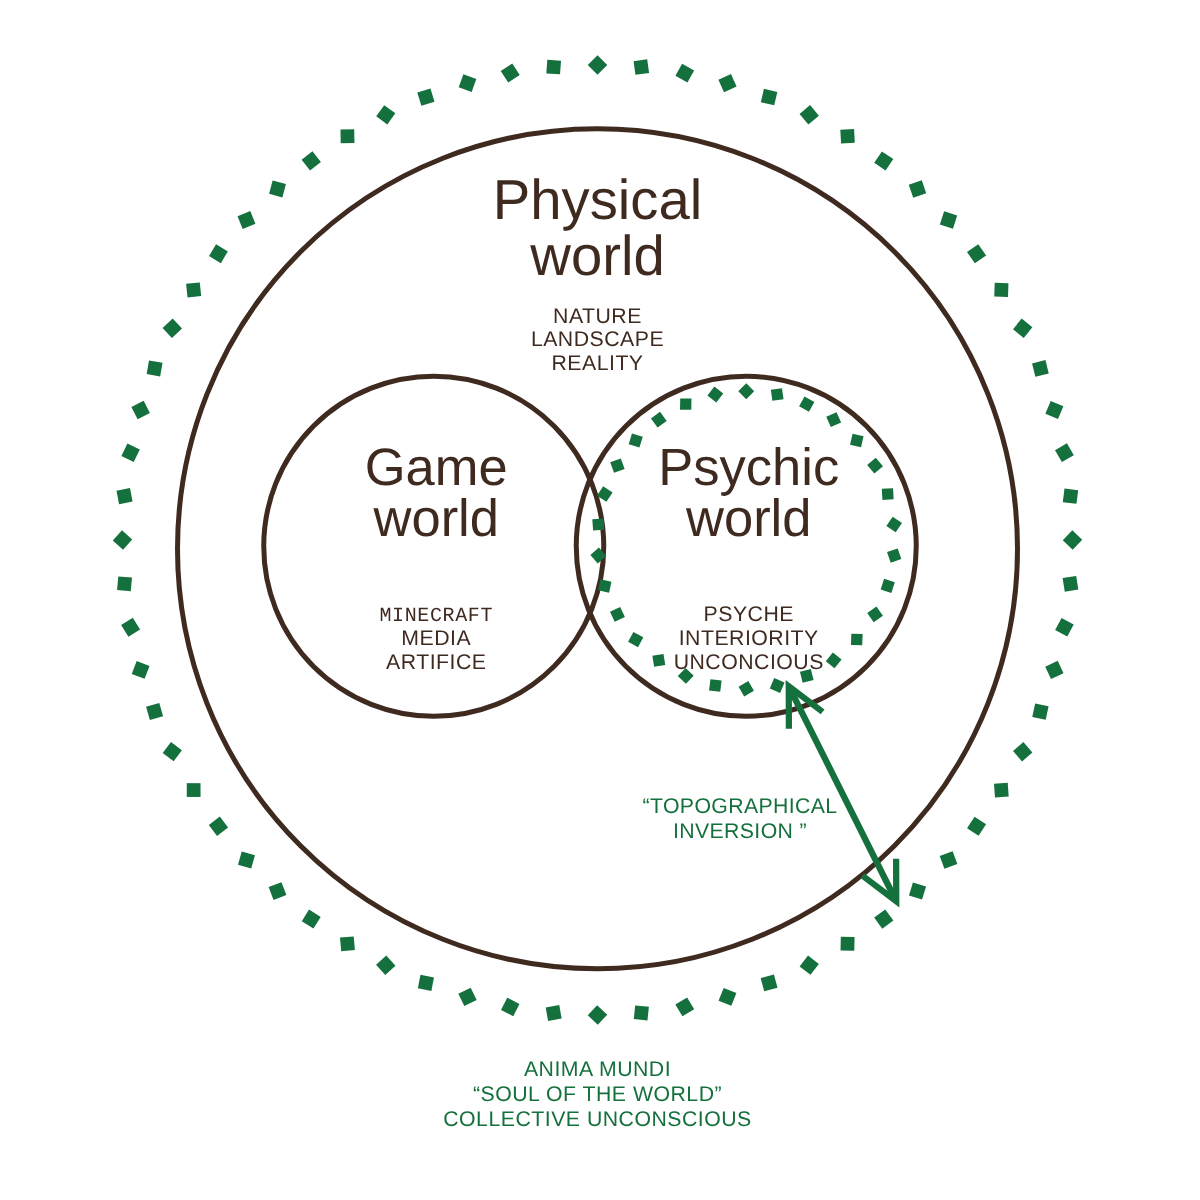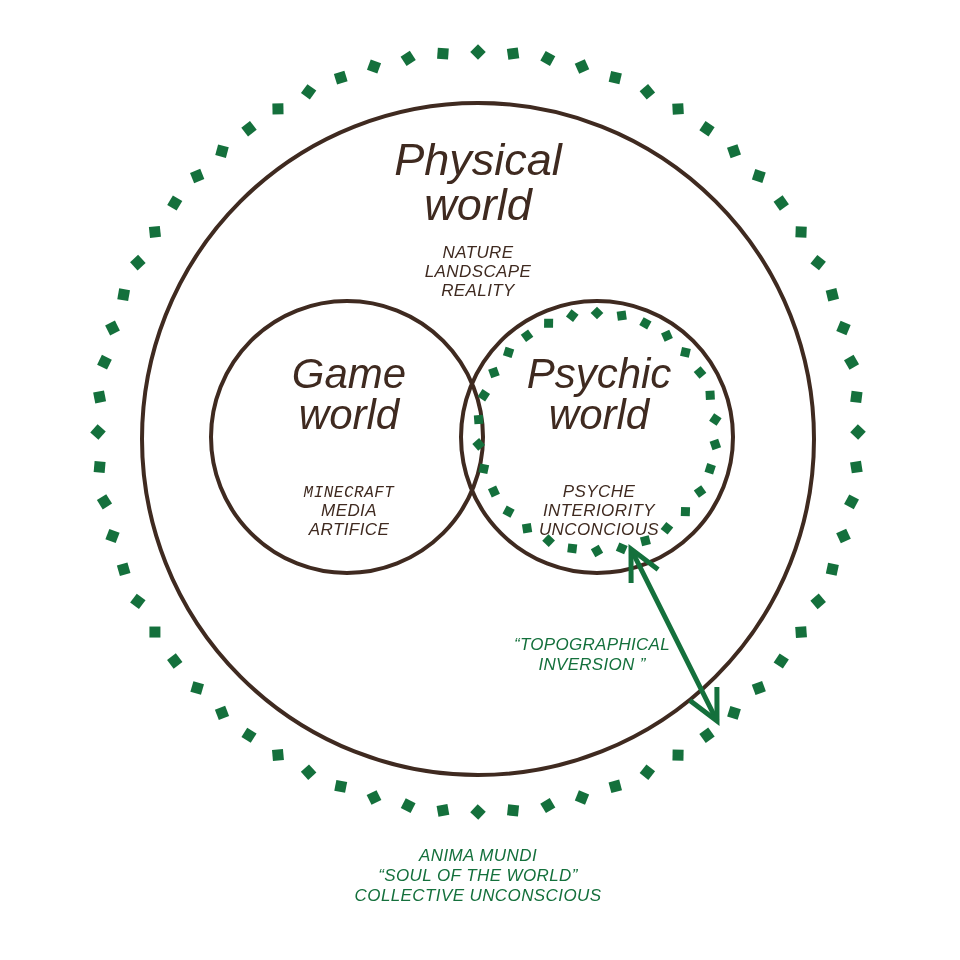--- a/index.html
+++ b/index.html
@@ -11,21 +11,20 @@
     width: 960px;
     height: 960px;
     overflow: hidden;
     font-family: "Liberation Sans", sans-serif;
   }
   #diagram-root {
     position: relative;
     width: 960px;
     height: 960px;
     background: #ffffff;
-    font-style: italic;
   }
   svg#venn-diagram {
     display: block;
     width: 960px;
     height: 960px;
   }
   .circle-outline {
     fill: none;
   }
   .heading-text {

